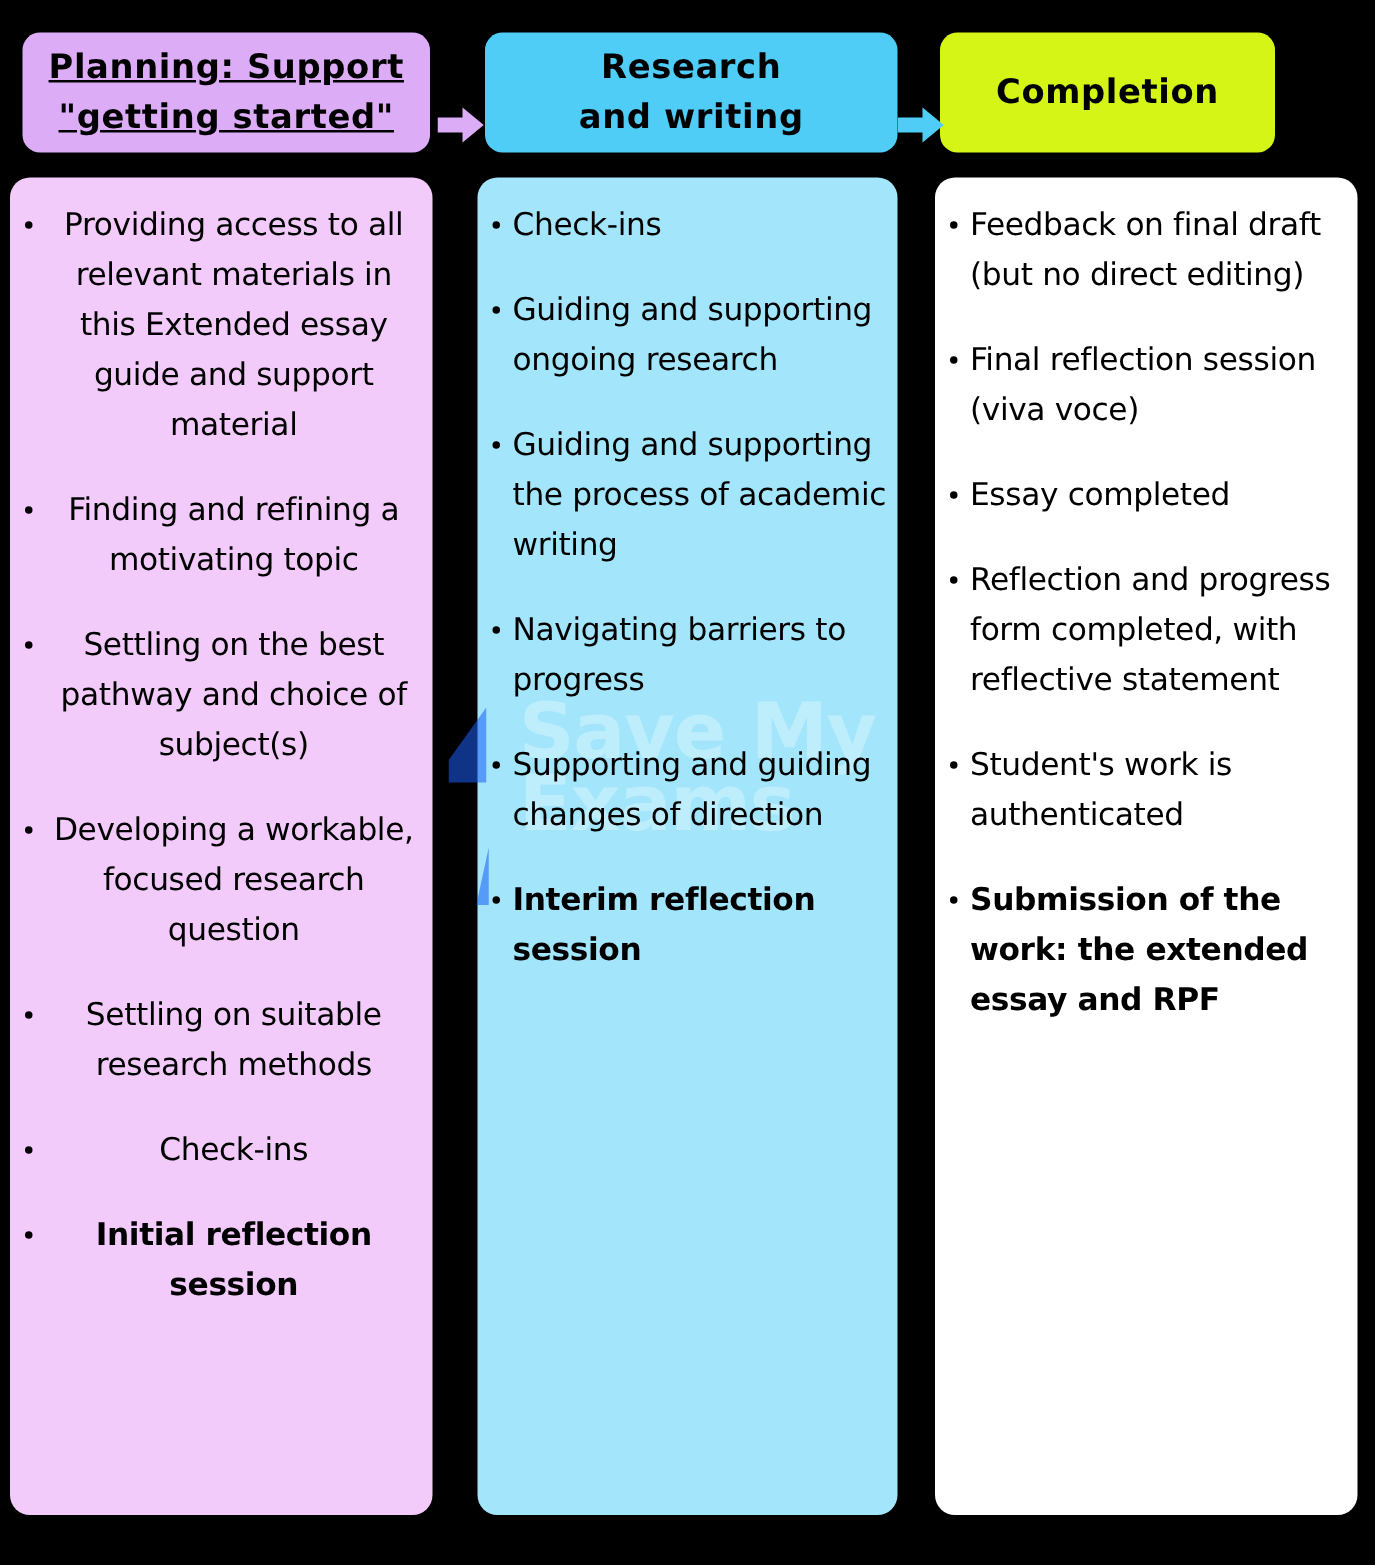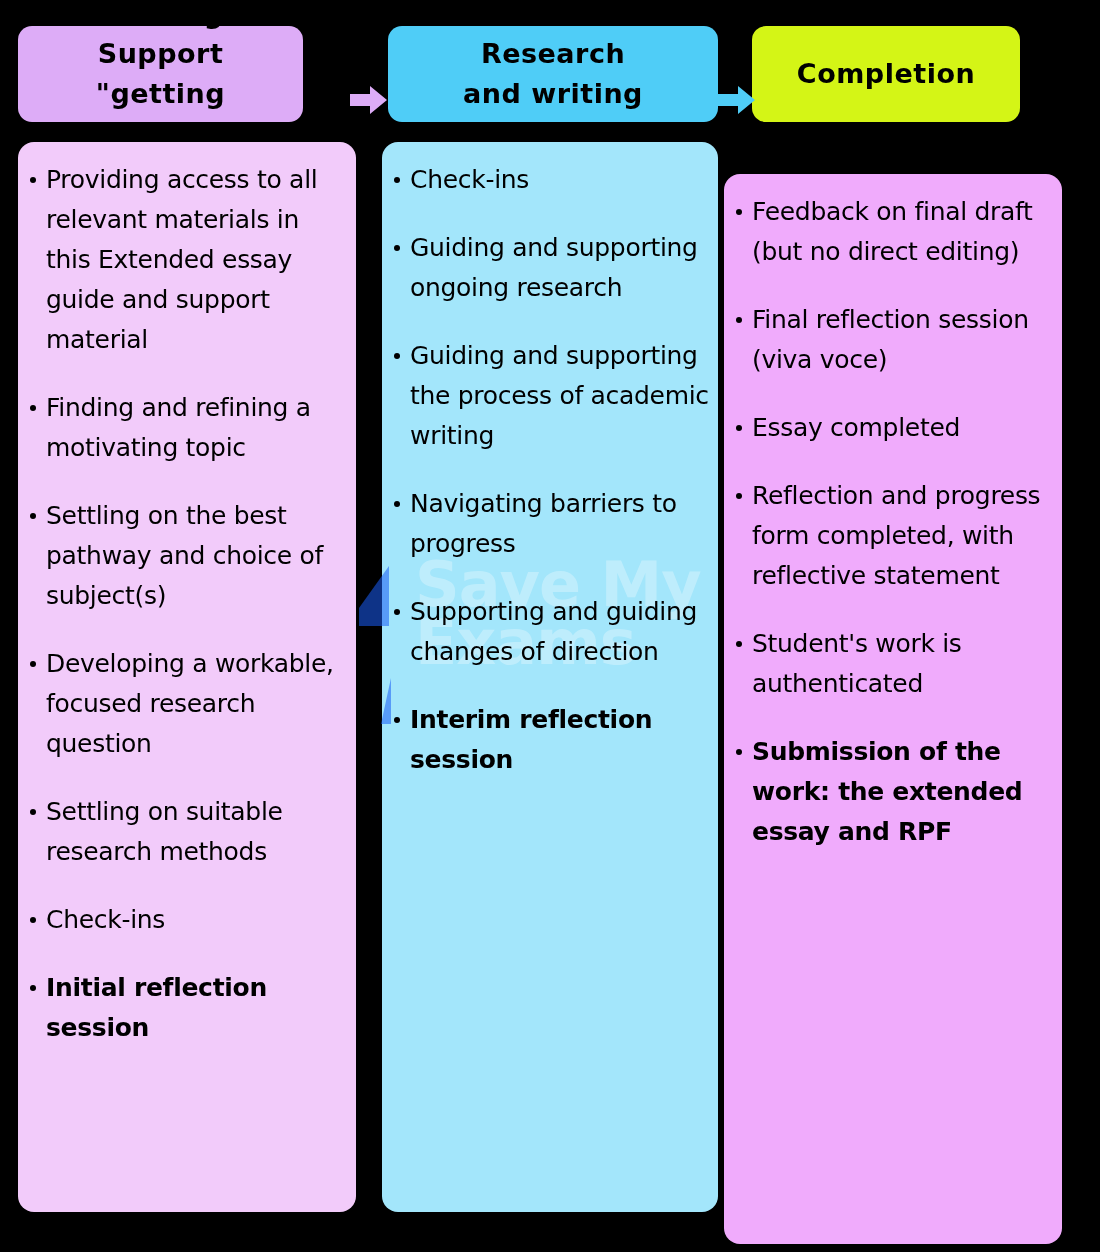--- a/index.html
+++ b/index.html
@@ -73,21 +73,21 @@
     text-align: center;
     font-family: "DejaVu Sans", sans-serif;
     font-weight: 700;
     font-size: 27px;
     line-height: 40px;
     letter-spacing: 0.5px;
     color: #000;
     white-space: pre-line;
     padding: 0 10px;
   }
-  .hb1 { left: 18px;  width: 285px; background: #ddacf7; }
+  .hb1 { left: 18px;  width: 326px; background: #ddacf7; text-decoration: underline; }
   .hb2 { left: 388px; width: 330px; background: #4fcdf7; }
   .hb3 { left: 752px; width: 268px; background: #d4f516; }
 
   
   .arrow {
     position: absolute;
     top: 58px;
     width: 38px;
     height: 32px;
   }
@@ -97,23 +97,23 @@
 
   
   .col {
     position: absolute;
     top: 142px;
     height: 1070px;
     border-radius: 16px;
     padding: 18px 8px 12px 8px;
     overflow: hidden;
   }
-  .c1 { left: 18px;  width: 338px; background: #f2cbfa; }
+  .c1 { left: 8px;  width: 338px; background: #f2cbfa; text-align: center; }
   .c2 { left: 382px; width: 336px; background: #a3e6fb; }
-  .c3 { left: 724px; width: 338px; background: #f0abfc; margin-top: 32px; }
+  .c3 { left: 748px; width: 338px; background: #ffffff; }
 
   .bullet-list {
     list-style: none;
     position: relative;
     z-index: 2;
   }
   .bullet {
     position: relative;
     padding-left: 20px;
     margin-bottom: 28px;

